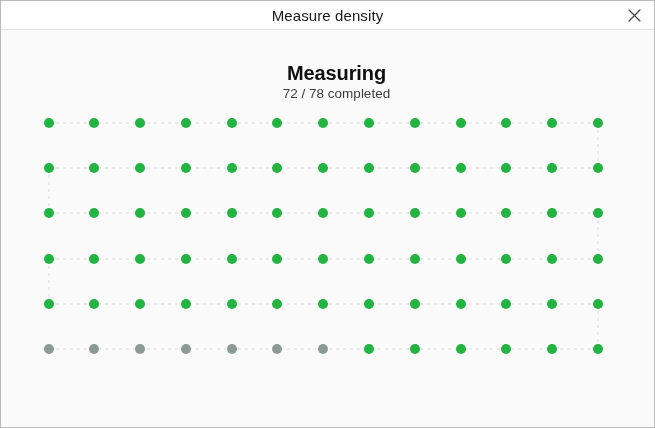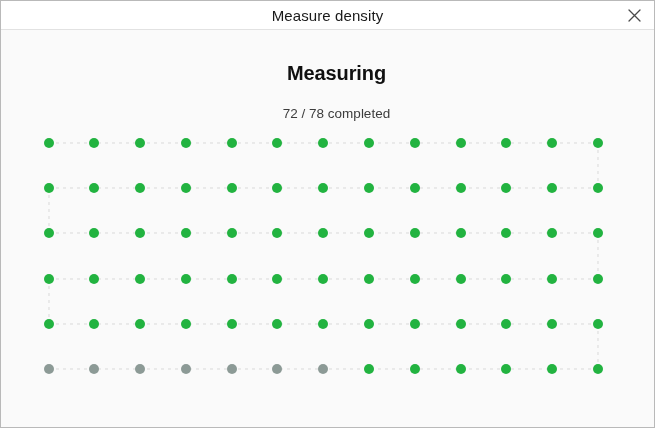--- a/index.html
+++ b/index.html
@@ -72,21 +72,21 @@
   .heading {
     margin-top: 33px;
     font-size: 20px;
     font-weight: bold;
     color: #101010;
     line-height: 1;
     letter-spacing: -0.1px;
     user-select: none;
   }
   .subheading {
-    margin-top: 24px;
+    margin-top: 4px;
     font-size: 13.5px;
     color: #3c3c3c;
     line-height: 1;
     user-select: none;
   }
 
   
   .grid-wrap {
     position: relative;
     margin-top: 22px;

